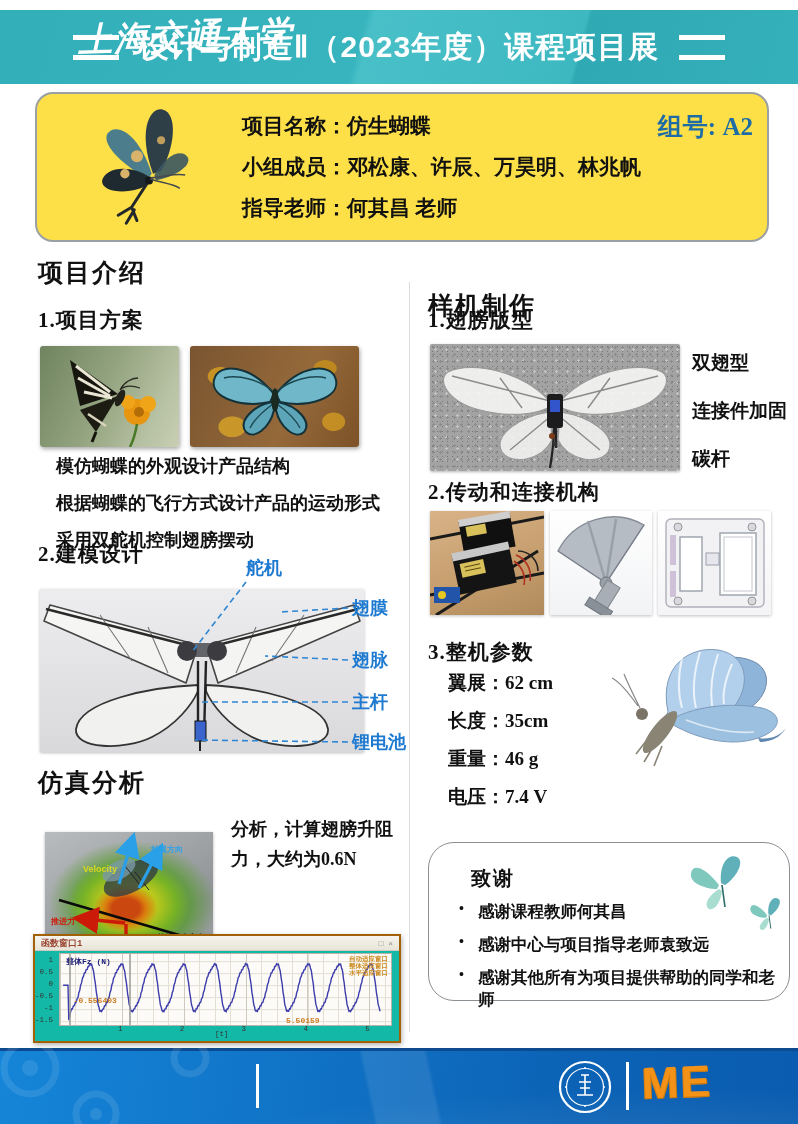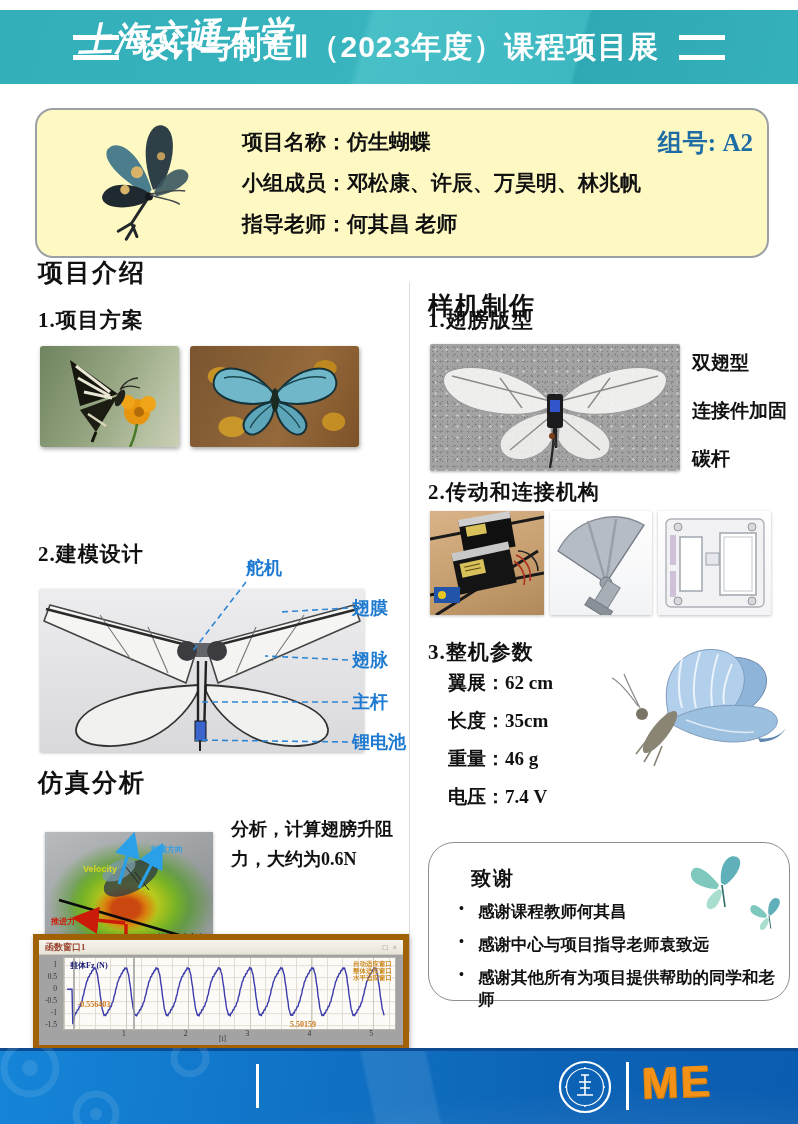--- a/index.html
+++ b/index.html
@@ -7,21 +7,21 @@
           font-family:"Liberation Serif",serif;color:#111;}
 
   
   .banner{position:absolute;left:0;top:10px;width:798px;height:74px;
     background:linear-gradient(105deg,#33afba 0%,#38b4be 45%,#49c0c8 46%,#3db8c1 72%,#2fa9b3 72.5%,#35b1bc 100%);
     display:flex;align-items:center;justify-content:center;gap:20px;}
   .banner-title{font-family:"Liberation Sans",sans-serif;font-weight:900;font-size:30px;color:#fff;letter-spacing:1px;}
   .deco{width:46px;height:15px;border-top:5px solid #fff;border-bottom:5px solid #fff;}
 
   
-  .info-card{position:absolute;left:35px;top:108px;width:730px;height:146px;border:2px solid #9aa0a4;border-radius:18px;background:#fef9c3;}
+  .info-card{position:absolute;left:35px;top:92px;width:730px;height:146px;border:2px solid #9aa0a4;border-radius:18px;background:#fde047;}
   .info-butterfly{position:absolute;left:28px;top:6px;width:160px;height:134px;}
   .info-text{position:absolute;left:205px;top:12px;right:14px;font-size:21px;font-weight:700;line-height:41px;}
   .info-row{display:flex;justify-content:space-between;align-items:flex-start;}
   .group-no{color:#1e6ca5;font-size:25px;font-weight:900;white-space:nowrap;}
 
   
   .col-divider{position:absolute;left:409px;top:282px;width:1px;height:750px;background:#dcdcdc;}
   .h1{position:absolute;font-size:25px;font-weight:900;letter-spacing:2px;}
   .h2{position:absolute;font-size:21px;font-weight:900;letter-spacing:1px;}
   .plan-photos{position:absolute;left:40px;top:346px;display:flex;gap:11px;}
@@ -43,22 +43,22 @@
     background:
       radial-gradient(46px 34px at 48% 58%,#cc3a0eE6 0 30%,#e0720cd9 45%,transparent 70%),
       radial-gradient(78px 58px at 50% 55%,#cfd410cc 0 35%,#7ab81ccc 60%,transparent 78%),
       radial-gradient(105px 80px at 52% 55%,#4e9b20aa 0 55%,transparent 80%),
       linear-gradient(150deg,#b9bcbe,#8f9396 70%,#a2a5a8);
     box-shadow:0 1px 3px rgba(0,0,0,.3);margin-top:31px;}
   .simlabel{position:absolute;font-family:"Liberation Sans",sans-serif;font-size:8px;font-weight:700;white-space:nowrap;}
   .sim-text{position:absolute;left:231px;top:814px;width:172px;font-size:18px;font-weight:700;line-height:30px;}
 
   
-  .chart-window{position:absolute;left:33px;top:934px;width:364px;height:105px;background:#a3a3a3;
-    border:6px solid #a16207;box-shadow:1px 2px 5px rgba(0,0,0,.3);font-family:Liberation Serif, serif;}
+  .chart-window{position:absolute;left:33px;top:934px;width:364px;height:105px;background:#14b8a6;
+    border:2px solid #a16207;box-shadow:1px 2px 5px rgba(0,0,0,.3);font-family:Liberation Mono, monospace;}
   .chart-titlebar{position:absolute;left:0;top:0;right:0;height:14px;background:linear-gradient(#f6f4ee,#e8e4d8);
     border-bottom:1px solid #cfcabd;display:flex;align-items:center;padding:0 6px;}
   .chart-title{font-size:9px;color:#9a4632;font-weight:700;flex:1;}
   .win-controls{display:flex;gap:5px;font-size:8px;color:#8a8a88;}
   .chart-plot{position:absolute;left:24px;top:17px;width:331px;height:71px;background:#fcfbf8;border:1px solid #b8b4aa;
     background-image:
       repeating-linear-gradient(to right,#cdc9bf 0 1px,transparent 1px 61.87px),
       repeating-linear-gradient(to right,#e2ded4 0 1px,transparent 1px 15.47px),
       repeating-linear-gradient(to bottom,#e2ded4 0 1px,transparent 1px 12.03px);
     background-position:0 0,0 0,0 7.2px;}
@@ -171,20 +171,25 @@
         <path d="M84,48 C60,18 28,16 24,34 C20,52 52,62 80,56 Z" fill="#6fb7c9" stroke="#14323a" stroke-width="2"></path>
         <path d="M86,48 C110,18 142,16 146,34 C150,52 118,62 90,56 Z" fill="#6fb7c9" stroke="#14323a" stroke-width="2"></path>
         <path d="M82,56 C62,60 48,76 56,86 C64,94 80,82 84,64 Z" fill="#5da6ba" stroke="#14323a" stroke-width="2"></path>
         <path d="M88,56 C108,60 122,76 114,86 C106,94 90,82 86,64 Z" fill="#5da6ba" stroke="#14323a" stroke-width="2"></path>
         <path d="M84,46 C70,34 48,28 34,32 M86,46 C100,34 122,28 136,32 M83,58 C72,66 64,74 60,82 M87,58 C98,66 106,74 110,82" stroke="#1d4750" stroke-width="1.4" fill="none"></path>
         <ellipse cx="85" cy="54" rx="3.5" ry="12" fill="#1a2a20"></ellipse>
       </svg>
     </div>
   </div>
 
+  <div class="plan-points">
+    <div>模仿蝴蝶的外观设计产品结构</div>
+    <div>根据蝴蝶的飞行方式设计产品的运动形式</div>
+    <div>采用双舵机控制翅膀摆动</div>
+  </div>
 
   <div class="h2" style="left:38px;top:540px;">2.建模设计</div>
 
   <div class="model-diagram">
     <svg viewBox="0 0 324 163" style="width:100%;height:100%;">
       <polygon points="158,56 10,16 4,32 146,94" fill="#f5f5f3" fill-opacity=".92" stroke="#444" stroke-width="1.6" stroke-linejoin="round"></polygon>
       <polygon points="166,56 314,16 320,32 178,94" fill="#f5f5f3" fill-opacity=".92" stroke="#444" stroke-width="1.6" stroke-linejoin="round"></polygon>
       <path d="M60,26 L92,72 M108,38 L128,84 M264,26 L232,72 M216,38 L196,84" stroke="#777" stroke-width="1.1"></path>
       <path d="M162,60 L6,20 M162,60 L318,20" stroke="#2a2a2a" stroke-width="2.4"></path>
       <path d="M158,96 C110,98 40,112 36,140 C34,160 84,162 112,148 C136,136 152,116 158,102 Z" fill="#f4f4f2" fill-opacity=".85" stroke="#333" stroke-width="1.8"></path>

